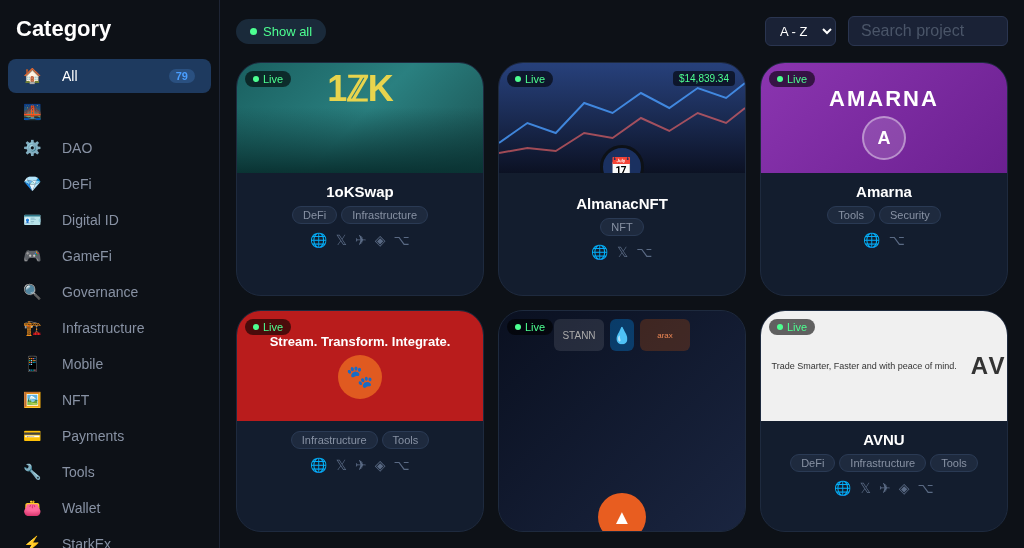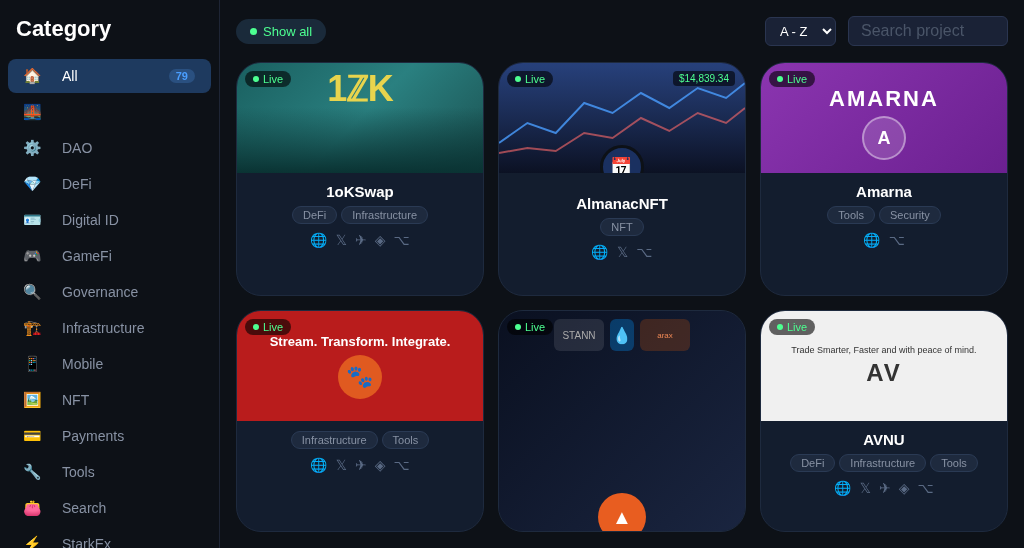--- a/index.html
+++ b/index.html
@@ -319,21 +319,21 @@
       z-index: 3;
     }
 
     
     .avnu-bg {
       background: #f0f0f0;
       width: 100%; height: 100%;
       display: flex;
       align-items: center;
       justify-content: center;
-      flex-direction: column;
+      flex-direction: row;
       gap: 4px;
     }
     .avnu-tagline {
       font-size: 9px;
       color: #333;
       text-align: center;
       padding: 0 10px;
     }
     .avnu-logo-text {
       font-size: 24px;
@@ -391,21 +391,21 @@
   <div class="sidebar-item">
     <span class="icon">💳</span>
     <span class="label">Payments</span>
   </div>
   <div class="sidebar-item">
     <span class="icon">🔧</span>
     <span class="label">Tools</span>
   </div>
   <div class="sidebar-item">
     <span class="icon">👛</span>
-    <span class="label">Search</span>
+    <span class="label">Wallet</span>
   </div>
   <div class="sidebar-item">
     <span class="icon">⚡</span>
     <span class="label">StarkEx</span>
   </div>
 
 </aside>
 
 <main class="main">
 

